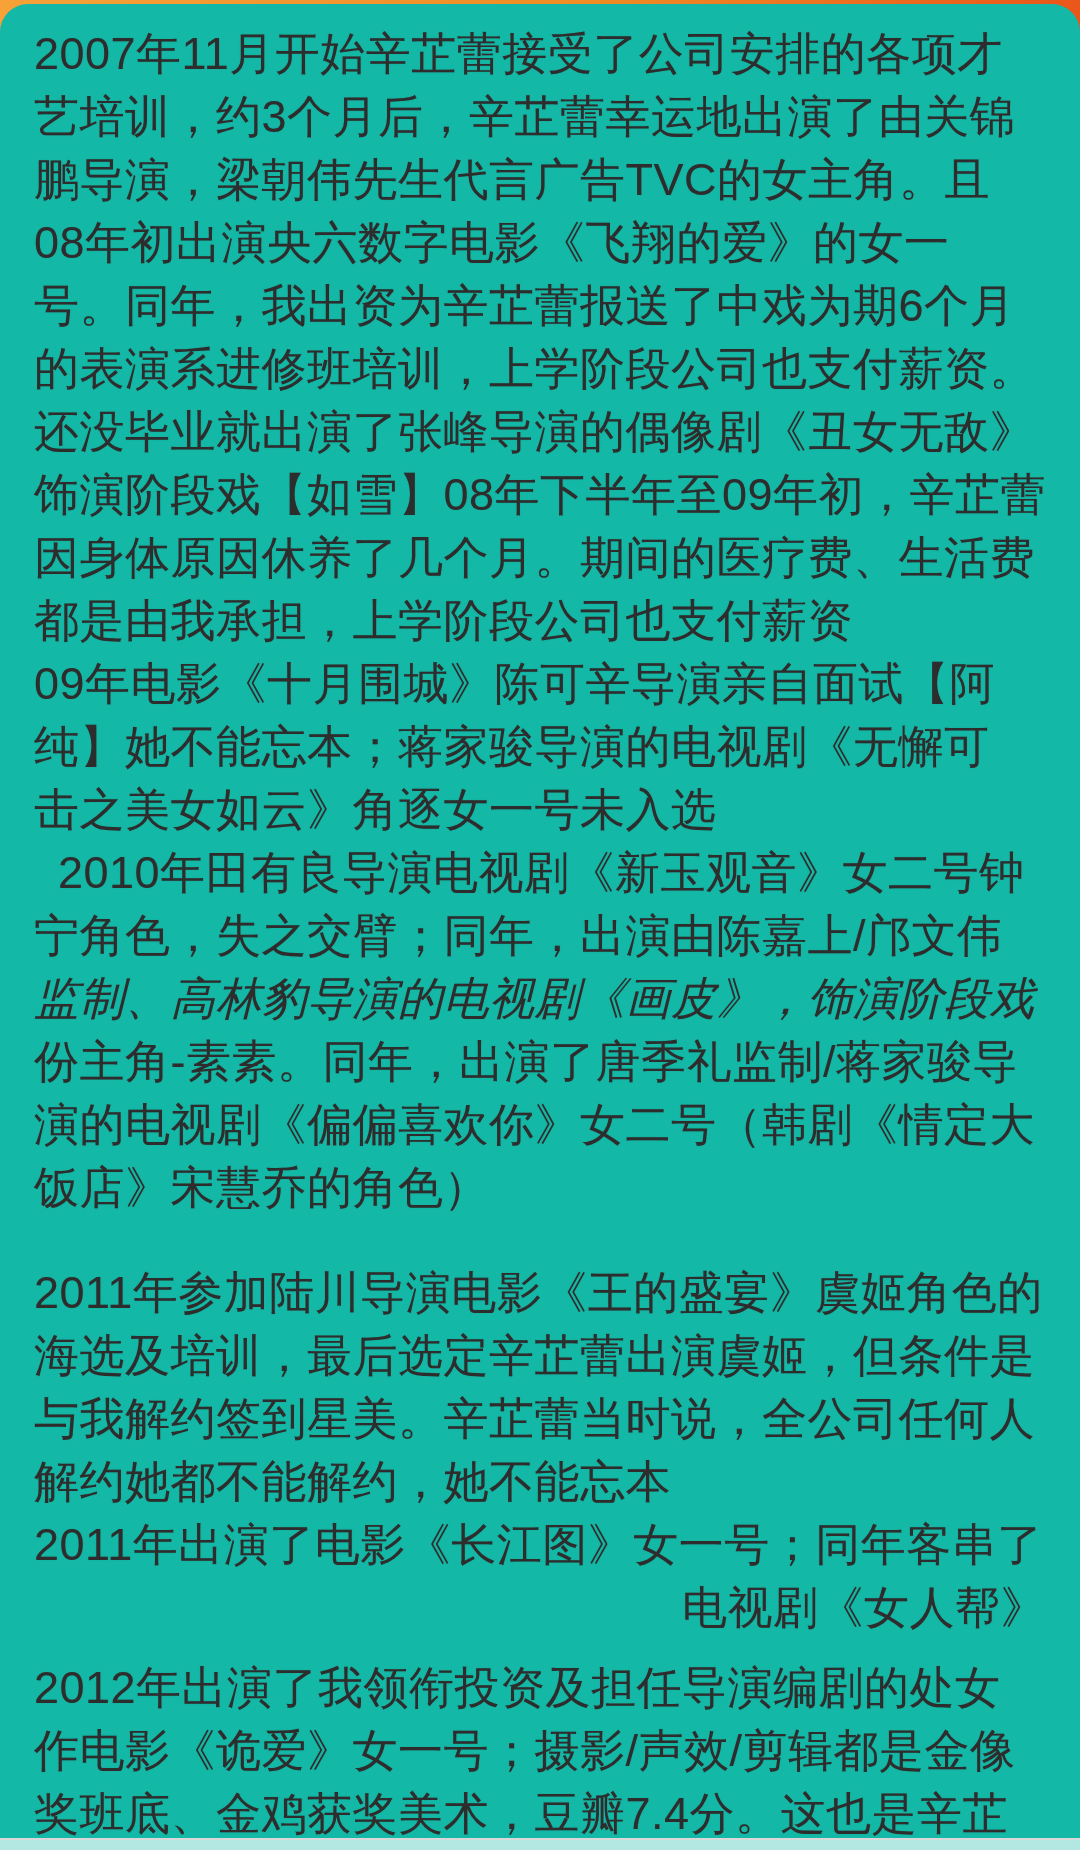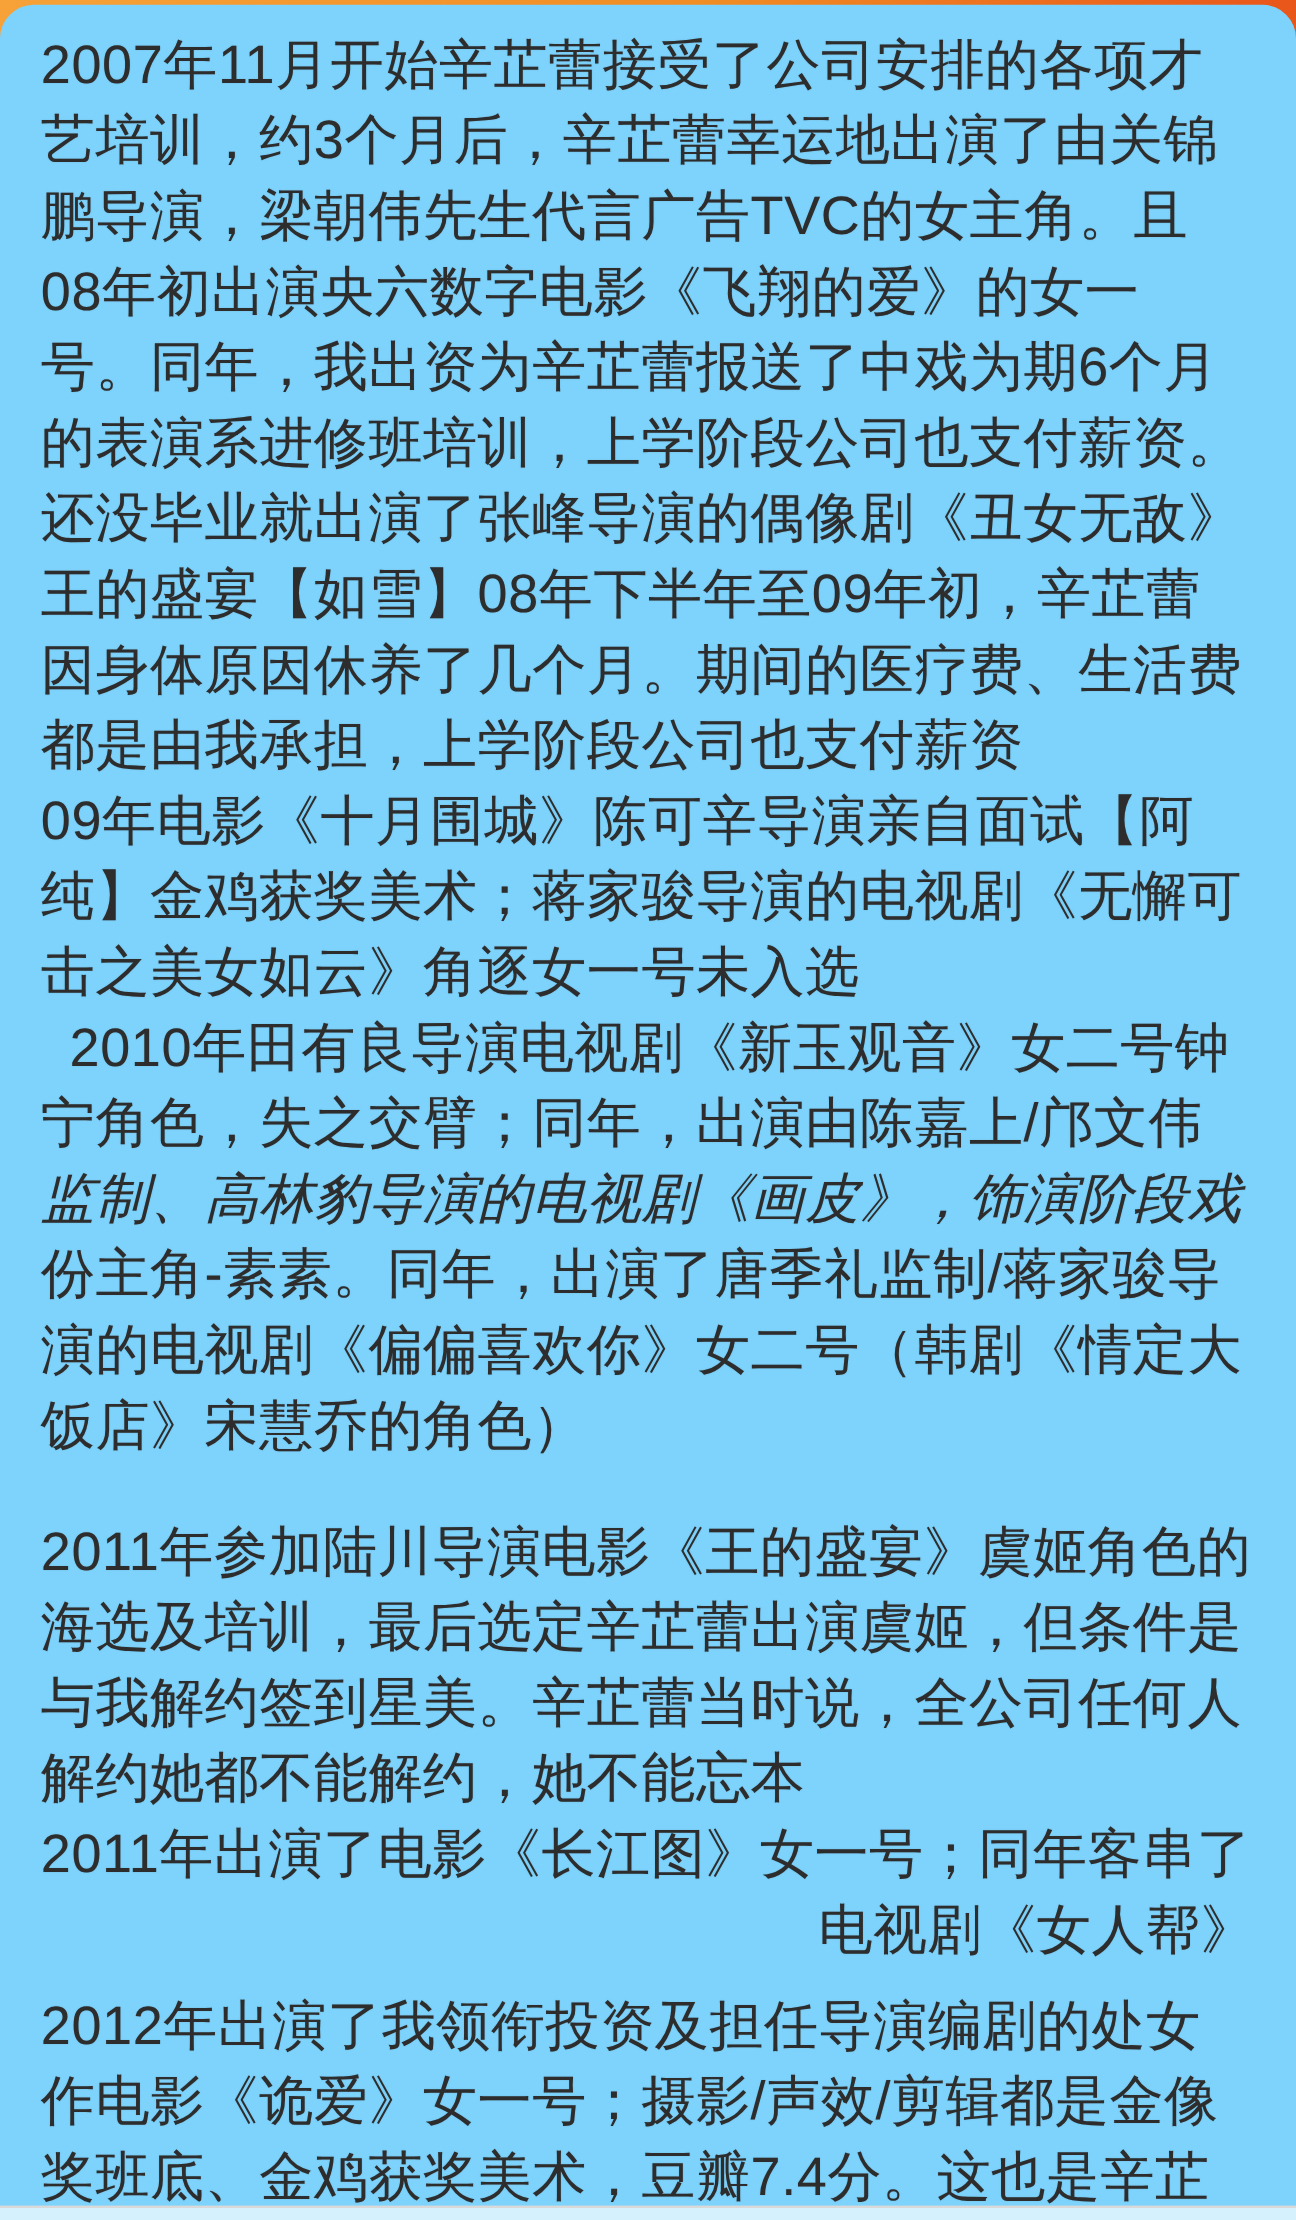--- a/index.html
+++ b/index.html
@@ -67,37 +67,37 @@
     height: 10px;
     background: rgba(255,255,255,0.68);
     z-index: 5;
   }
 </style>
 </head>
 <body>
 
 <div class="top-band" style="background: linear-gradient(90deg, rgb(246, 162, 56) 0%, rgb(240, 140, 36) 55%, rgb(233, 86, 26) 100%);"></div>
 
-<div class="article-card" id="article-card" style="background: #7dd3fc;">
+<div class="article-card" id="article-card" style="background: #14b8a6;">
 
 <div class="text-block">
       <div class="line" style="color: rgb(45, 45, 45);">2007年11月开始辛芷蕾接受了公司安排的各项才</div>
       <div class="line" style="color: rgb(45, 45, 45);">艺培训，约3个月后，辛芷蕾幸运地出演了由关锦</div>
       <div class="line" style="color: rgb(45, 45, 45);">鹏导演，梁朝伟先生代言广告TVC的女主角。且</div>
       <div class="line" style="color: rgb(45, 45, 45);">08年初出演央六数字电影《飞翔的爱》的女一</div>
       <div class="line" style="color: rgb(45, 45, 45);">号。同年，我出资为辛芷蕾报送了中戏为期6个月</div>
       <div class="line" style="color: rgb(45, 45, 45);">的表演系进修班培训，上学阶段公司也支付薪资。</div>
       <div class="line" style="color: rgb(45, 45, 45);">还没毕业就出演了张峰导演的偶像剧《丑女无敌》</div>
-      <div class="line" style="color: rgb(45, 45, 45);">王的盛宴【如雪】08年下半年至09年初，辛芷蕾</div>
+      <div class="line" style="color: rgb(45, 45, 45);">饰演阶段戏【如雪】08年下半年至09年初，辛芷蕾</div>
       <div class="line" style="color: rgb(45, 45, 45);">因身体原因休养了几个月。期间的医疗费、生活费</div>
       <div class="line" style="color: rgb(45, 45, 45);">都是由我承担，上学阶段公司也支付薪资</div>
     </div>
     <div class="text-block">
       <div class="line" style="color: rgb(45, 45, 45);">09年电影《十月围城》陈可辛导演亲自面试【阿</div>
-      <div class="line" style="color: rgb(45, 45, 45);">纯】金鸡获奖美术；蒋家骏导演的电视剧《无懈可</div>
+      <div class="line" style="color: rgb(45, 45, 45);">纯】她不能忘本；蒋家骏导演的电视剧《无懈可</div>
       <div class="line" style="color: rgb(45, 45, 45);">击之美女如云》角逐女一号未入选</div>
     </div>
     <div class="text-block">
       <div class="line" style="color: rgb(45, 45, 45); margin-left: 24px;">2010年田有良导演电视剧《新玉观音》女二号钟</div>
       <div class="line" style="color: rgb(45, 45, 45);">宁角色，失之交臂；同年，出演由陈嘉上/邝文伟</div>
       <div class="line" style="color: rgb(45, 45, 45); font-style: italic;">监制、高林豹导演的电视剧《画皮》，饰演阶段戏</div>
       <div class="line" style="color: rgb(45, 45, 45);">份主角-素素。同年，出演了唐季礼监制/蒋家骏导</div>
       <div class="line" style="color: rgb(45, 45, 45);">演的电视剧《偏偏喜欢你》女二号（韩剧《情定大</div>
       <div class="line" style="color: rgb(45, 45, 45);">饭店》宋慧乔的角色）</div>
     </div>

